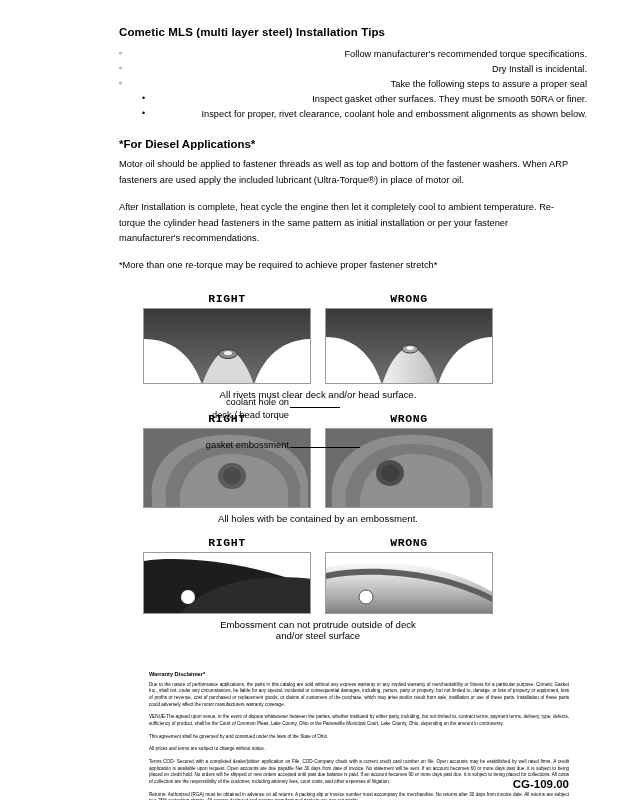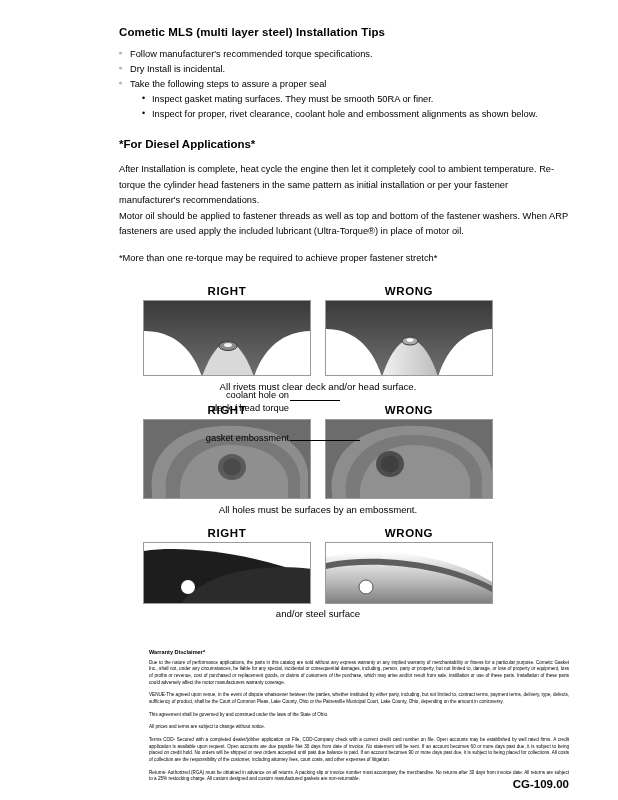--- a/index.html
+++ b/index.html
@@ -28,20 +28,21 @@
     font-weight: bold;
     margin: 0 0 9px 70px;
     letter-spacing: 0.1px;
   }
   ul.bullets {
     list-style: none;
     margin: 0 0 0 70px;
     padding: 0;
     font-size: 9.3px;
     line-height: 1.62;
+    text-align: right;
   }
   ul.bullets > li {
     position: relative;
     padding-left: 11px;
   }
   ul.bullets > li::before {
     content: "\25E6";
     position: absolute;
     left: 0;
     top: -1px;
@@ -91,20 +92,21 @@
   }
   .figcol {
     width: 168px;
   }
   .figlabel {
     text-align: center;
     font-size: 11.5px;
     font-weight: bold;
     letter-spacing: 0.6px;
     margin-bottom: 3px;
+    font-family: Liberation Mono, monospace;
   }
   .figbox {
     width: 168px;
     height: 76px;
     border: 1px solid #9a9a9a;
     box-sizing: border-box;
     overflow: hidden;
     background: #ffffff;
   }
   .figbox.tall { height: 80px; }
@@ -173,29 +175,29 @@
 <div class="page">
 
   <h1 class="title">Cometic MLS (multi layer steel) Installation Tips</h1>
 
   <ul class="bullets">
     <li>Follow manufacturer's recommended torque specifications.</li>
     <li>Dry Install is incidental.</li>
     <li>
       <span>Take the following steps to assure a proper seal</span>
       <ul class="sub">
-        <li>Inspect gasket mating surfaces.  They must be smooth 50RA or finer.</li>
+        <li>Inspect gasket other surfaces.  They must be smooth 50RA or finer.</li>
         <li>Inspect for proper, rivet clearance, coolant hole and embossment alignments as shown below.</li>
       </ul>
     </li>
   </ul>
 
   <h2 class="subtitle">*For Diesel Applications*</h2>
+  <p class="para">Motor oil should be applied to fastener threads as well as top and bottom of the fastener washers. When ARP fasteners are used apply the included lubricant (Ultra-Torque®) in place of motor oil.</p>
   <p class="para gap">After Installation is complete, heat cycle the engine then let it completely cool to ambient temperature. Re-torque the cylinder head fasteners in the same pattern as initial installation or per your fastener manufacturer's recommendations.</p>
-  <p class="para">Motor oil should be applied to fastener threads as well as top and bottom of the fastener washers. When ARP fasteners are used apply the included lubricant (Ultra-Torque®) in place of motor oil.</p>
   <p class="para gap">*More than one re-torque may be required to achieve proper fastener stretch*</p>
 
   <div class="figures">
 
     <div class="callouts">
       <div>coolant hole on</div>
       <div>deck / head torque</div>
     </div>
     <div class="leader" style="left:241px; top:115px; width:50px;"></div>
     <div class="callout2">gasket embossment</div>
@@ -271,21 +273,21 @@
             <path d="M6,74 C2,40 26,8 78,6 C128,4 162,22 166,52 L166,80 L6,80 Z" fill="#8d8d8d"></path>
             <path d="M20,76 C16,46 40,16 82,15 C124,14 152,30 156,56 L156,80 L20,80 Z" fill="#7a7a7a"></path>
             <path d="M34,78 C32,52 52,26 84,25 C116,24 140,38 144,60 L144,80 L34,80 Z" fill="#909090"></path>
             <ellipse cx="64" cy="44" rx="14" ry="13" fill="#4d4d4d"></ellipse>
             <ellipse cx="64" cy="44" rx="9" ry="8.5" fill="#3f3f3f"></ellipse>
           </svg>
         </div>
       </div>
     </div>
     <div class="caption-wrap">
-      <div class="figcaption">All holes must be surfaces by an embossment.</div>
+      <div class="figcaption">All holes with be contained by an embossment.</div>
     </div>
 
     <div class="figrow" style="margin-top:12px;">
       <div class="figcol">
         <div class="figlabel">RIGHT</div>
         <div class="figbox short">
           <svg viewBox="0 0 168 62" width="168" height="62" preserveAspectRatio="none">
             <rect x="0" y="0" width="168" height="62" fill="#ffffff"></rect>
             <path d="M0,8 C40,2 110,10 168,34 L168,62 L0,62 Z" fill="#1d1d1d"></path>
             <path d="M36,62 C60,30 112,20 168,26 L168,62 Z" fill="#2b2b2b"></path>
@@ -306,20 +308,21 @@
             </defs>
             <rect x="0" y="0" width="168" height="62" fill="#ffffff"></rect>
             <path d="M0,14 C50,2 120,10 168,40 L168,62 L0,62 Z" fill="url(#g3)"></path>
             <path d="M0,20 C50,10 120,18 168,44 L168,50 C120,24 50,16 0,26 Z" fill="#5e5e5e"></path>
             <circle cx="40" cy="44" r="7" fill="#ffffff" stroke="#555555" stroke-width="1"></circle>
           </svg>
         </div>
       </div>
     </div>
     <div class="caption-wrap">
+      <div class="figcaption">Embossment can not protrude outside of deck</div>
       <div class="figcaption" style="margin-top:0;">and/or steel surface</div>
     </div>
 
   </div>
 
   <div class="warranty">
     <h3>Warranty Disclaimer*</h3>
     <p>Due to the nature of performance applications, the parts in this catalog are sold without any express warranty or any implied warranty of merchantability or fitness for a particular purpose.  Cometic Gasket Inc., shall not, under any circumstances, be liable for any special, incidental or consequential damages, including, person, party or property, but not limited to, damage, or loss of property or equipment, loss of profits or revenue, cost of purchased or replacement goods, or claims of customers of the purchase, which may arise and/or result from sale, instillation or use of these parts.  Installation of these parts could adversely affect the motor manufacturers warranty coverage.</p>
     <p>VENUE-The agreed upon venue, in the event of dispute whatsoever between the parties, whether instituted by either party, including, but not limited to, contract terms, payment terms, delivery, type, defects, sufficiency of product, shall be the Court of Common Pleas, Lake County, Ohio or the Painesville Municipal Court, Lake County, Ohio, depending on the amount in controversy.</p>
     <p>This agreement shall be governed by and construed under the laws of the State of Ohio.</p>

